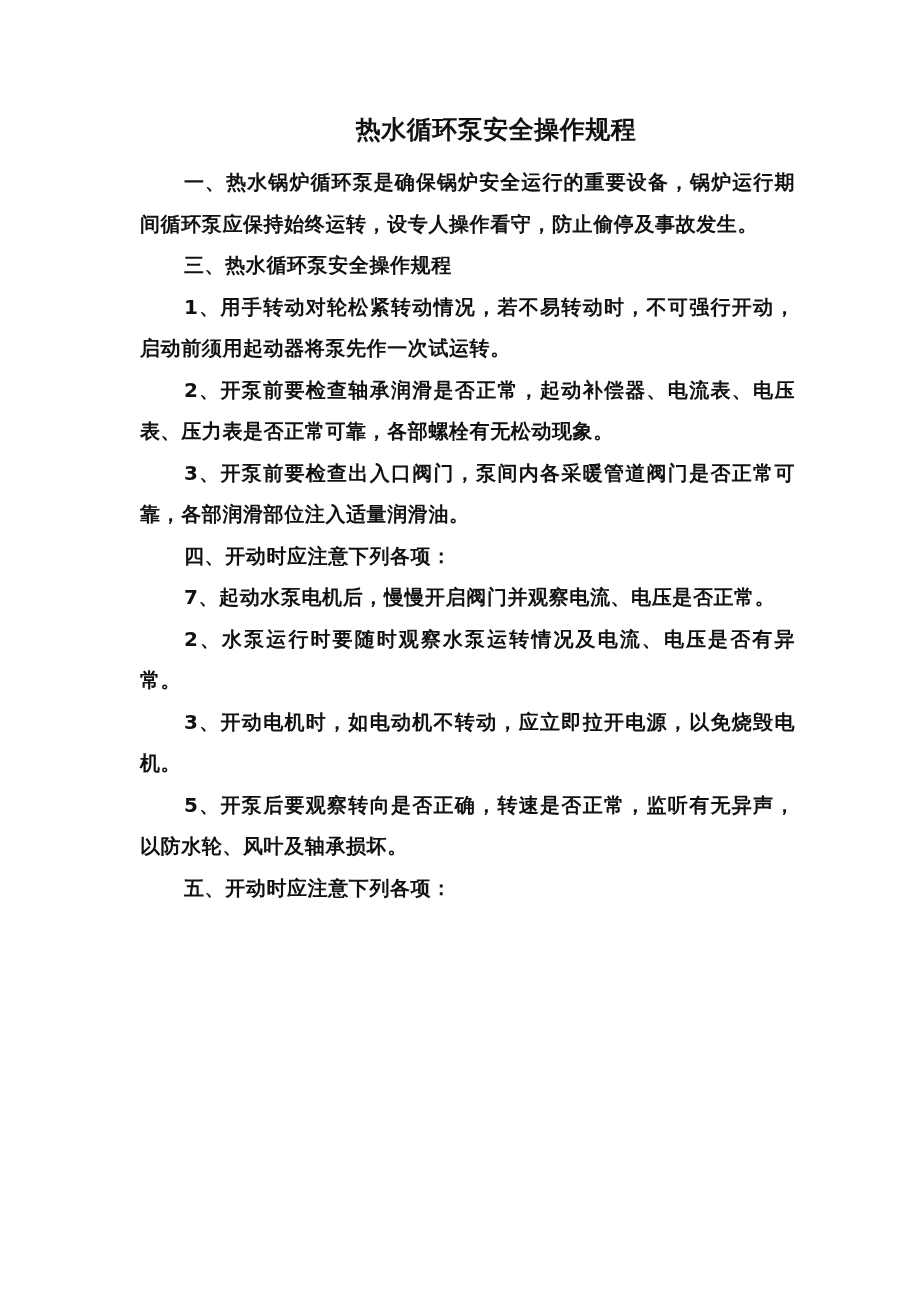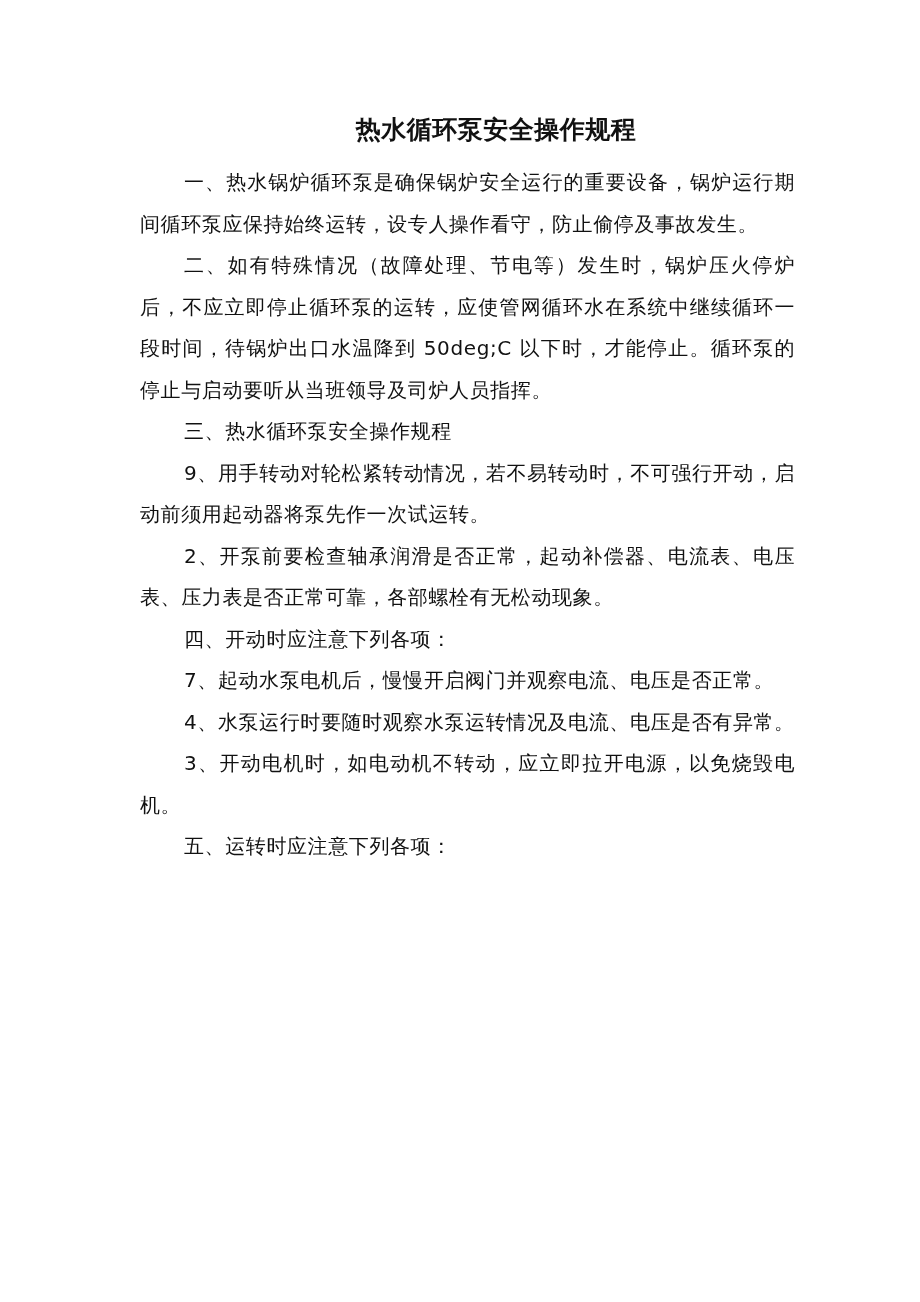--- a/index.html
+++ b/index.html
@@ -37,39 +37,41 @@
       box-sizing: border-box;
     }
     .body-text {
       position: absolute;
       left: 140px;
       top: 162px;
       width: 655px;
       font-size: 20px;
       line-height: 41.5px;
       letter-spacing: 0.6px;
+      font-weight: bold;
     }
     .para {
       margin: 0;
       text-indent: 44px;
       text-align: justify;
       text-align-last: left;
     }
   </style>
 </head>
 <body>
 
 <div class="page">
   <div class="title">热水循环泵安全操作规程</div>
 
   <div class="body-text">
     <p class="para">一、热水锅炉循环泵是确保锅炉安全运行的重要设备，锅炉运行期间循环泵应保持始终运转，设专人操作看守，防止偷停及事故发生。</p>
-    <p class="para">二、如有特殊情况（故障处理、节电等）发生时，锅炉压火停炉后，不应立即停止循环泵的运转，应使管网循环水在系统中继续循环一段时间，待锅炉出口水温降到 50deg;C 以下时，才能停止。循环泵的停止与启动要听从当班领导及司炉人员指挥。</p>
     <p class="para">三、热水循环泵安全操作规程</p>
-    <p class="para">9、用手转动对轮松紧转动情况，若不易转动时，不可强行开动，启动前须用起动器将泵先作一次试运转。</p>
+    <p class="para">1、用手转动对轮松紧转动情况，若不易转动时，不可强行开动，启动前须用起动器将泵先作一次试运转。</p>
     <p class="para">2、开泵前要检查轴承润滑是否正常，起动补偿器、电流表、电压表、压力表是否正常可靠，各部螺栓有无松动现象。</p>
+    <p class="para">3、开泵前要检查出入口阀门，泵间内各采暖管道阀门是否正常可靠，各部润滑部位注入适量润滑油。</p>
     <p class="para">四、开动时应注意下列各项：</p>
     <p class="para">7、起动水泵电机后，慢慢开启阀门并观察电流、电压是否正常。</p>
-    <p class="para">4、水泵运行时要随时观察水泵运转情况及电流、电压是否有异常。</p>
+    <p class="para">2、水泵运行时要随时观察水泵运转情况及电流、电压是否有异常。</p>
     <p class="para">3、开动电机时，如电动机不转动，应立即拉开电源，以免烧毁电机。</p>
-    <p class="para">五、运转时应注意下列各项：</p>
+    <p class="para">5、开泵后要观察转向是否正确，转速是否正常，监听有无异声，以防水轮、风叶及轴承损坏。</p>
+    <p class="para">五、开动时应注意下列各项：</p>
   </div>
 </div>
 
 </body></html>

